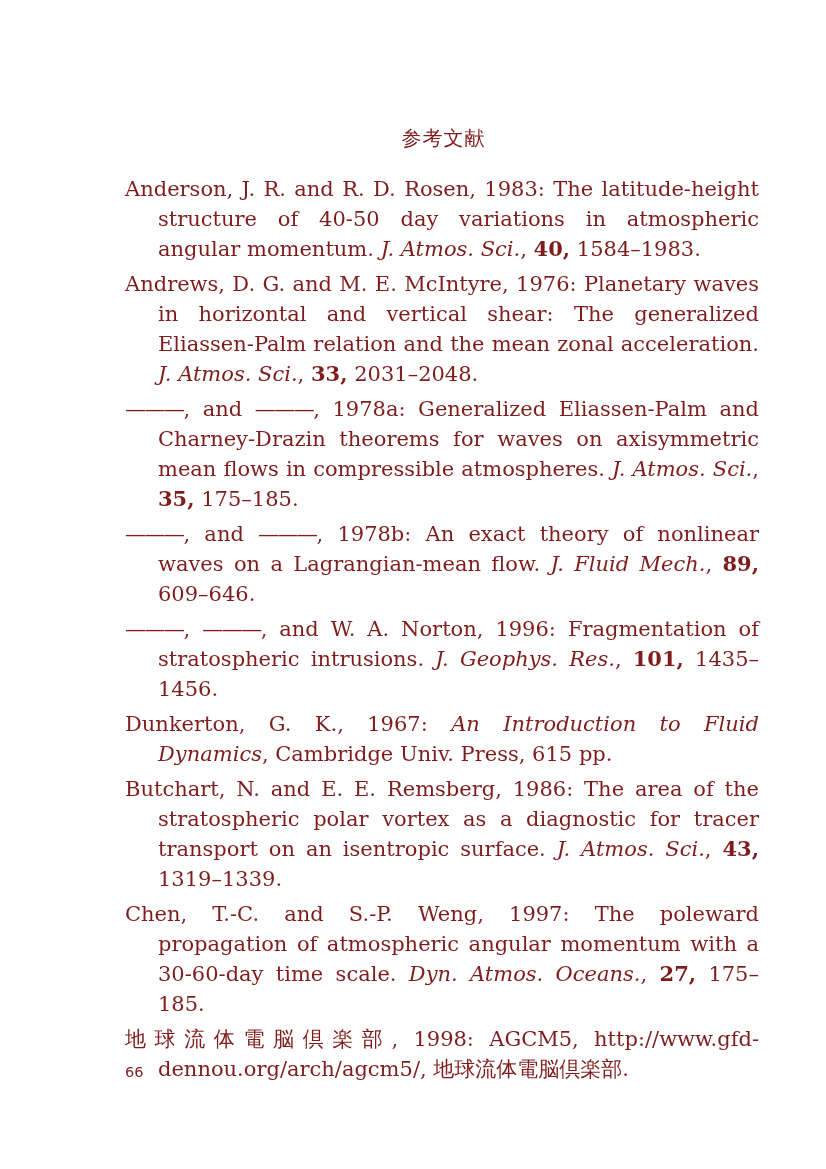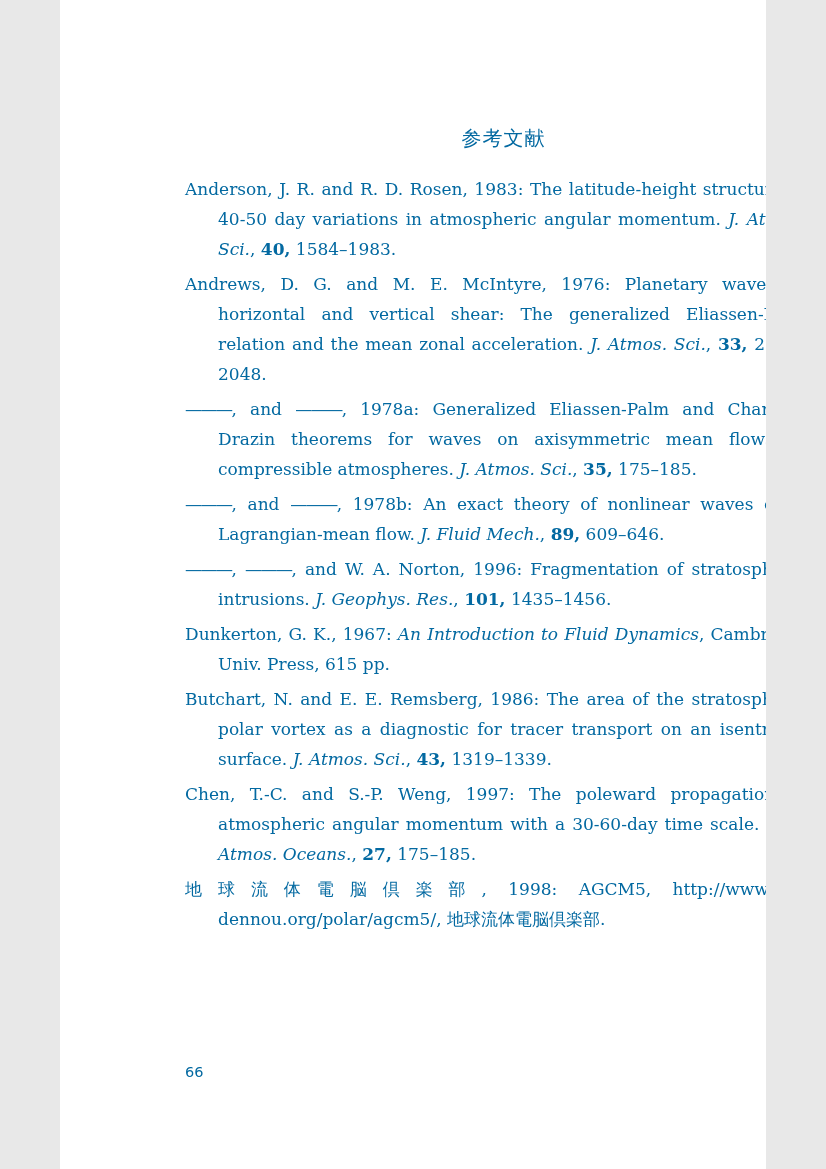--- a/index.html
+++ b/index.html
@@ -2,25 +2,25 @@
 <html lang="ja"><head>
 <meta charset="utf-8">
 <style>
   html, body {
     margin: 0;
     padding: 0;
     background: #e8e8e8;
   }
   .page {
     position: relative;
-    width: 706px;
+    width: 826px;
     height: 1169px;
     margin: 0 auto;
     background: #ffffff;
-    color: #0369a1;
+    color: #7f1d1d;
     font-family: "DejaVu Serif", "Liberation Serif", serif;
     overflow: hidden;
   }
   .doc-title {
     position: absolute;
     top: 112px;
     left: 125px;
     width: 637px;
     text-align: center;
     font-size: 20px;
@@ -28,24 +28,24 @@
     letter-spacing: 1px;
     font-family: "DejaVu Sans", "Liberation Sans", sans-serif;
   }
   .ref-list {
     position: absolute;
     top: 174px;
     left: 125px;
     width: 637px;
   }
   p.ref {
-    margin: 0 16px 5px 0;
+    margin: 0 3px 5px 0;
     padding-left: 33px;
     text-indent: -33px;
-    font-size: 17px;
+    font-size: 21px;
     line-height: 30px;
     text-align: justify;
   }
   p.ref .it { font-style: italic; }
   p.ref .bf { font-weight: bold; }
   p.ref .rule { letter-spacing: -1.5px; white-space: nowrap; }
   .page-number {
     position: absolute;
     top: 1064px;
     left: 125px;
@@ -63,18 +63,18 @@
 
   <div class="ref-list">
       <p class="ref"><span>Anderson, J. R. and R. D. Rosen, 1983: The latitude-height structure of 40-50 day variations in atmospheric angular momentum. </span><span class="it">J. Atmos. Sci.</span><span>, </span><span class="bf">40,</span><span> 1584–1983.</span></p>
       <p class="ref"><span>Andrews, D. G. and M. E. McIntyre, 1976: Planetary waves in horizontal and vertical shear: The generalized Eliassen-Palm relation and the mean zonal acceleration. </span><span class="it">J. Atmos. Sci.</span><span>, </span><span class="bf">33,</span><span> 2031–2048.</span></p>
       <p class="ref"><span class="rule">———</span><span>, and </span><span class="rule">———</span><span>, 1978a: Generalized Eliassen-Palm and Charney-Drazin theorems for waves on axisymmetric mean flows in compressible atmospheres. </span><span class="it">J. Atmos. Sci.</span><span>, </span><span class="bf">35,</span><span> 175–185.</span></p>
       <p class="ref"><span class="rule">———</span><span>, and </span><span class="rule">———</span><span>, 1978b: An exact theory of nonlinear waves on a Lagrangian-mean flow. </span><span class="it">J. Fluid Mech.</span><span>, </span><span class="bf">89,</span><span> 609–646.</span></p>
       <p class="ref"><span class="rule">———</span><span>, </span><span class="rule">———</span><span>, and W. A. Norton, 1996: Fragmentation of stratospheric intrusions. </span><span class="it">J. Geophys. Res.</span><span>, </span><span class="bf">101,</span><span> 1435–1456.</span></p>
       <p class="ref"><span>Dunkerton, G. K., 1967: </span><span class="it">An Introduction to Fluid Dynamics</span><span>, Cambridge Univ. Press, 615 pp.</span></p>
       <p class="ref"><span>Butchart, N. and E. E. Remsberg, 1986: The area of the stratospheric polar vortex as a diagnostic for tracer transport on an isentropic surface. </span><span class="it">J. Atmos. Sci.</span><span>, </span><span class="bf">43,</span><span> 1319–1339.</span></p>
       <p class="ref"><span>Chen, T.-C. and S.-P. Weng, 1997: The poleward propagation of atmospheric angular momentum with a 30-60-day time scale. </span><span class="it">Dyn. Atmos. Oceans.</span><span>, </span><span class="bf">27,</span><span> 175–185.</span></p>
-      <p class="ref"><span>地球流体電脳倶楽部, 1998: AGCM5, http://www.gfd-dennou.org/polar/agcm5/, 地球流体電脳倶楽部.</span></p>
+      <p class="ref"><span>地球流体電脳倶楽部, 1998: AGCM5, http://www.gfd-dennou.org/arch/agcm5/, 地球流体電脳倶楽部.</span></p>
       <p class="ref"></p>
     </div>
 
   <div class="page-number">66</div>
 </div>
 
 </body></html>

